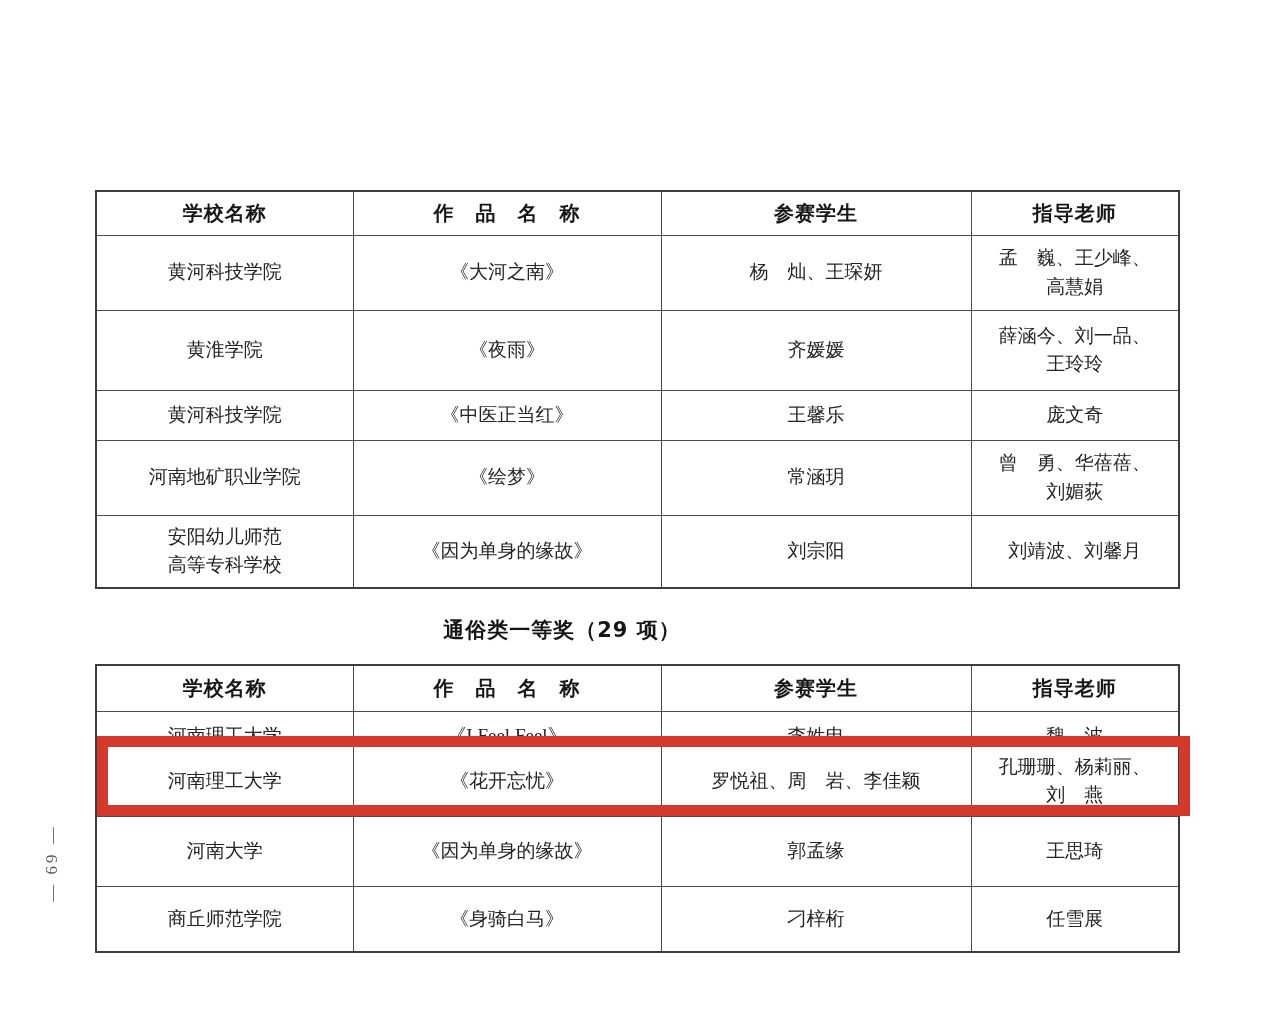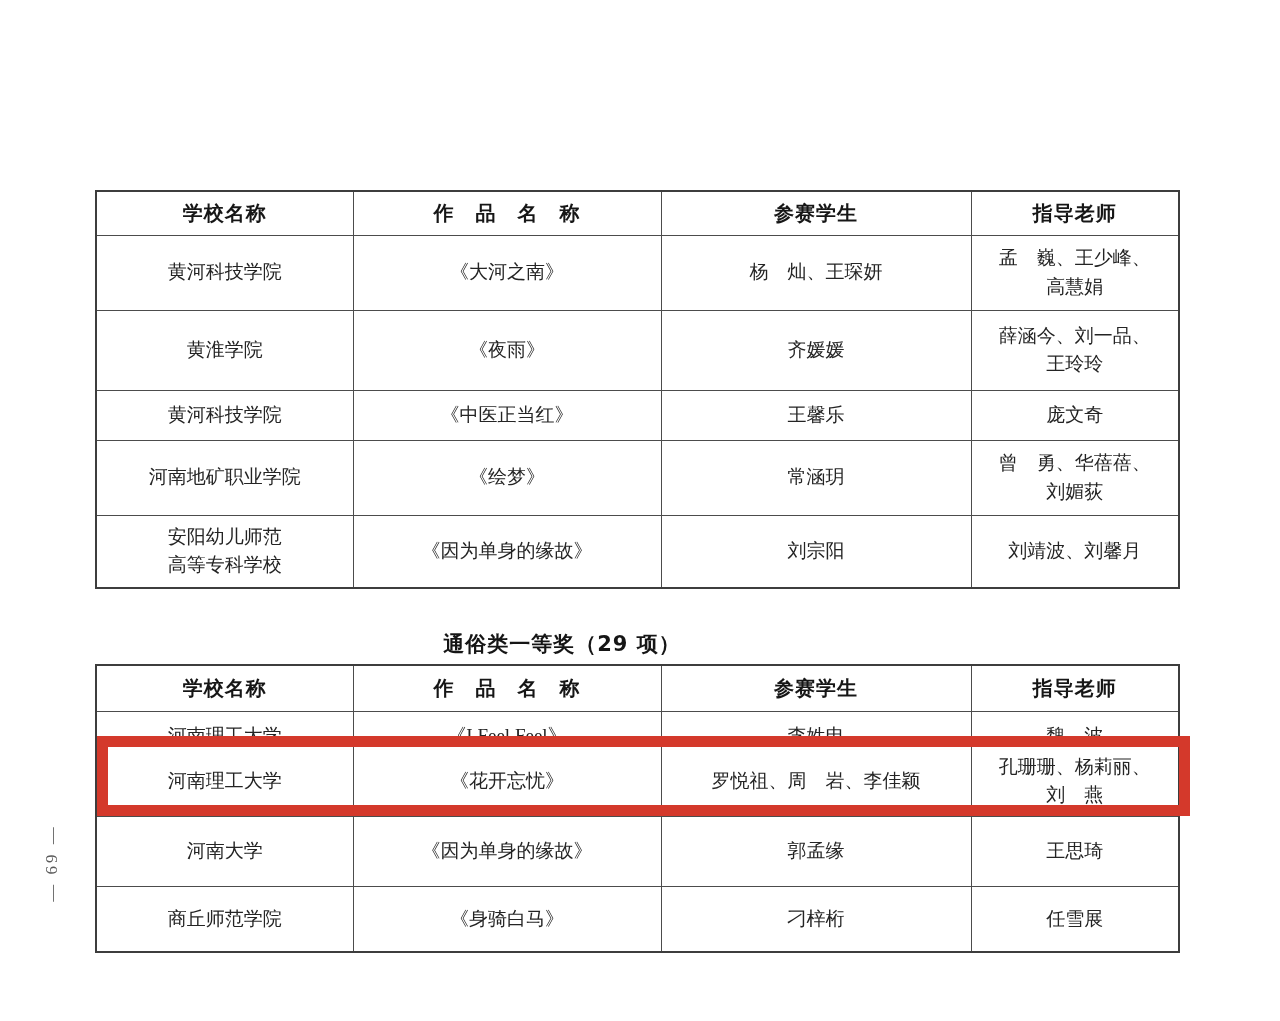--- a/index.html
+++ b/index.html
@@ -32,21 +32,20 @@
     position: absolute;
     top: 616px;
     left: 0;
     width: 1124px;
     text-align: center;
     font-family: "DejaVu Sans", "Liberation Sans", sans-serif;
     font-size: 21px;
     font-weight: bold;
     letter-spacing: 1px;
     color: #151515;
-    margin-top: 14px;
   }
   table.award-table {
     position: absolute;
     left: 95px;
     border-collapse: collapse;
     table-layout: fixed;
     width: 1083px;
     border: 2px solid #3d3d3d;
     background: #ffffff;
   }

